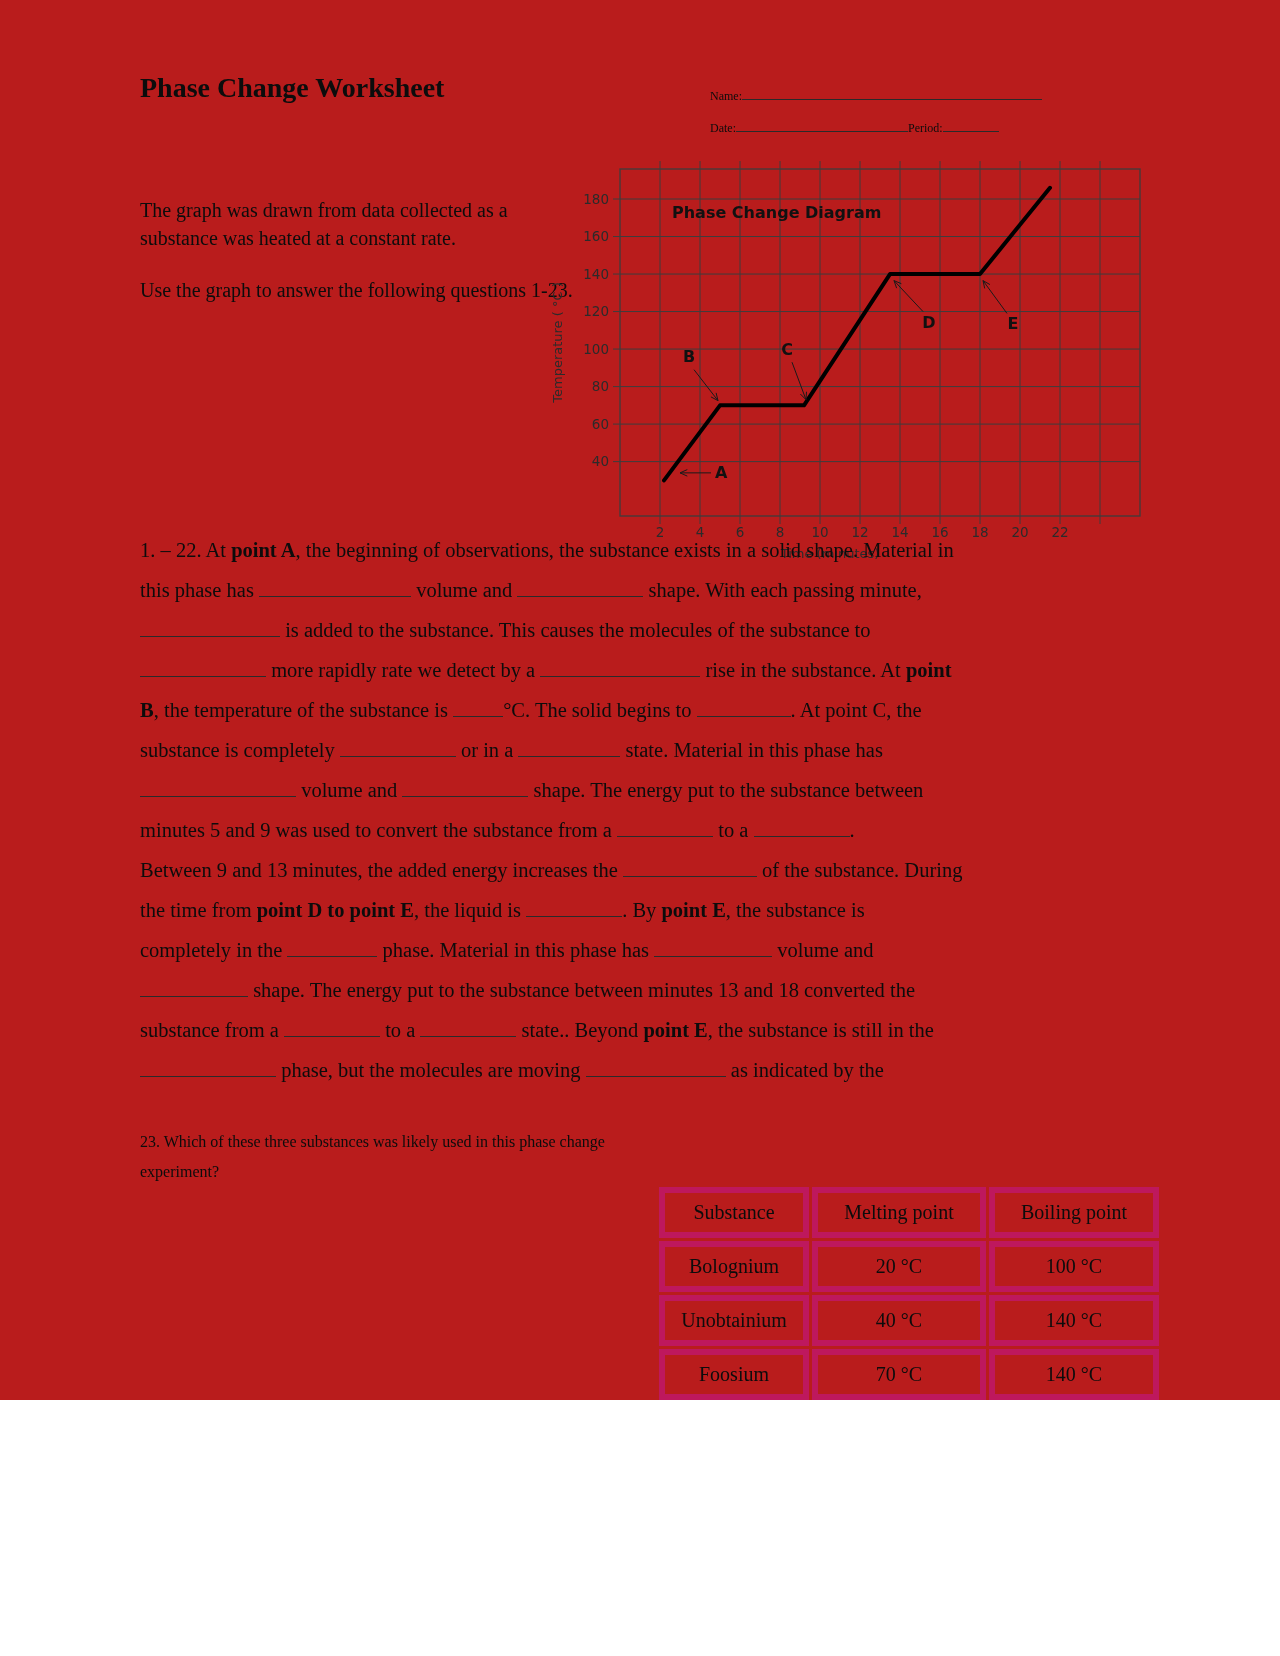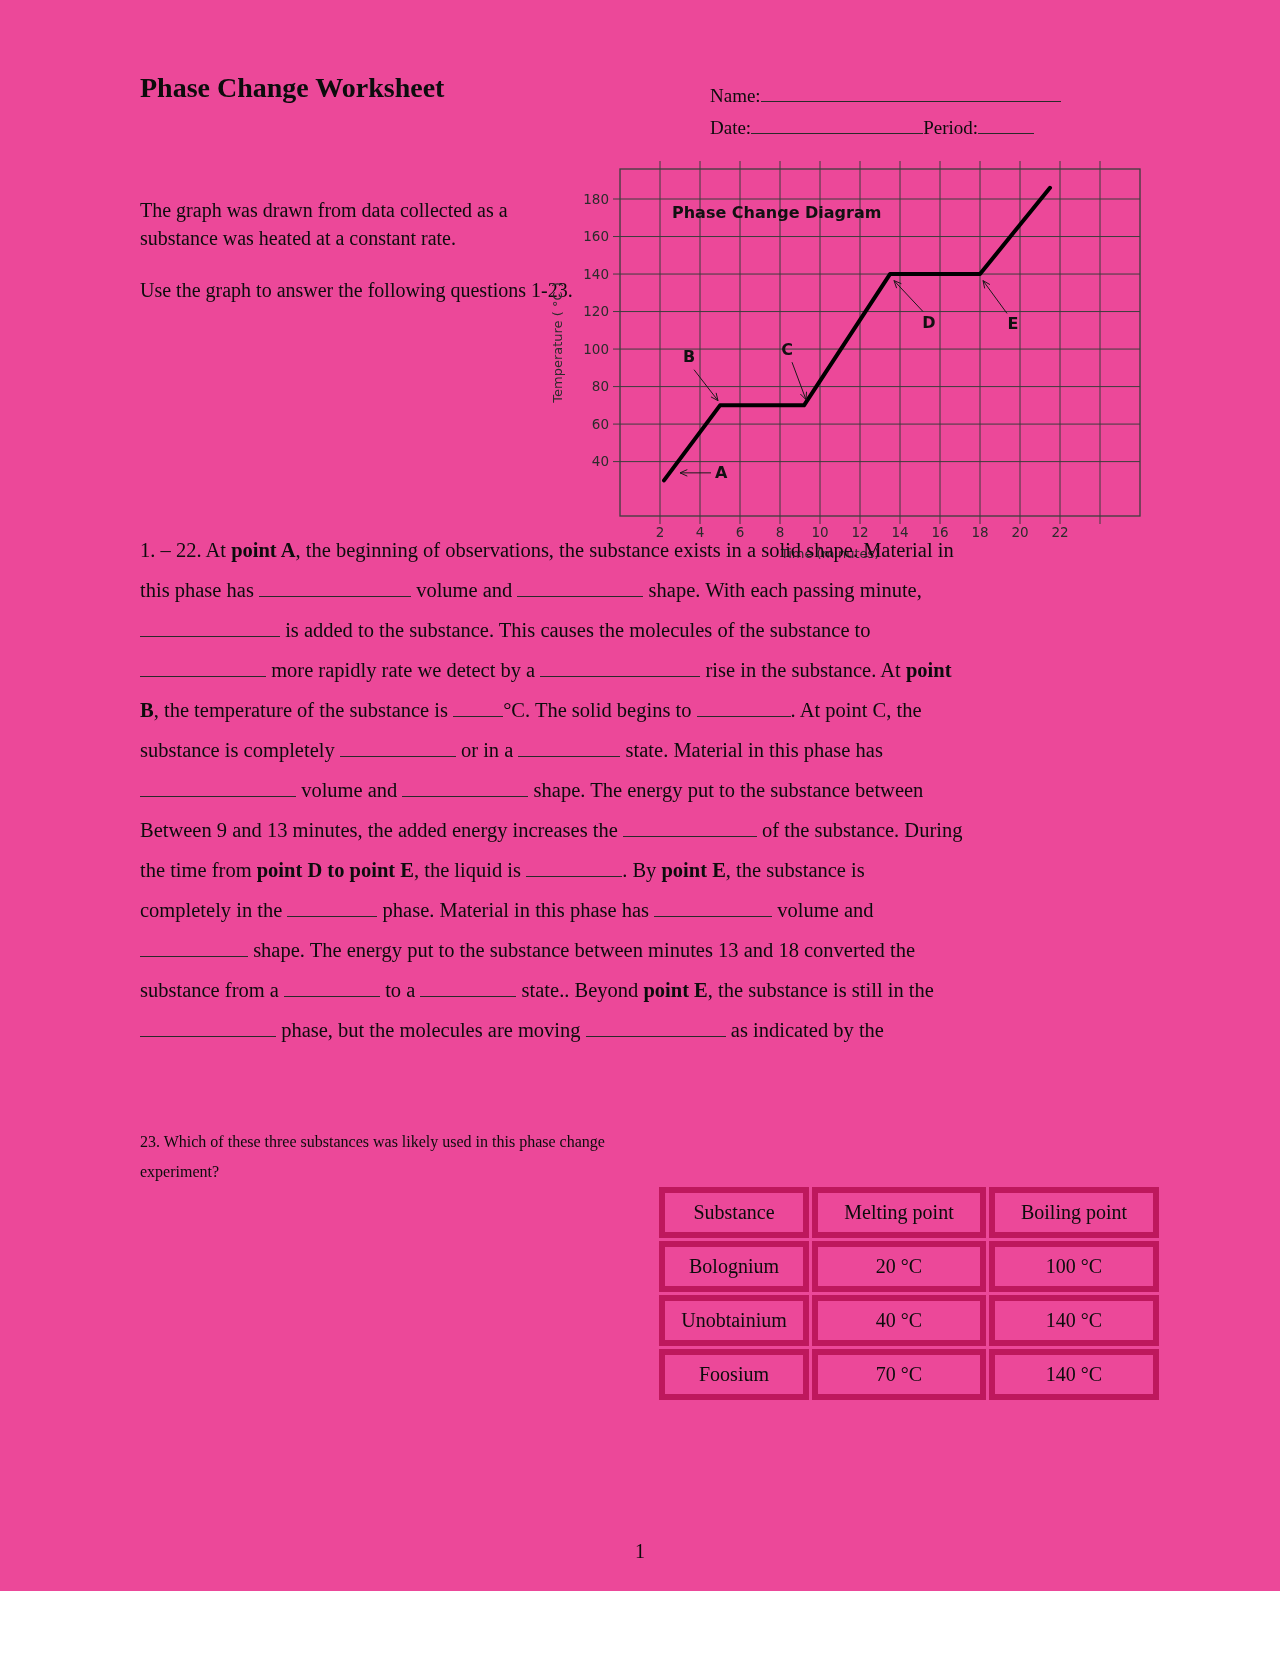--- a/index.html
+++ b/index.html
@@ -1,21 +1,21 @@
 <!DOCTYPE html>
 <html><head>
 <meta charset="utf-8">
 <style>
   html,body{margin:0;padding:0;background:#fff;}
-  .page{position:relative;width:1280px;height:1591px;background:#ec4899;
+  .page{position:relative;width:1280px;height:1400px;background:#b91c1c;
         font-family:"Liberation Serif",serif;color:#0c0c0c;overflow:hidden;}
 
   .doc-title{position:absolute;left:140px;top:72px;font-size:28px;font-weight:bold;}
 
-  .id-block{position:absolute;left:710px;top:80px;font-size:19px;line-height:32px;}
+  .id-block{position:absolute;left:710px;top:80px;font-size:12px;line-height:32px;}
   .id-row{white-space:nowrap;}
   .blank{display:inline-block;border-bottom:1px solid #2a2a2a;height:19px;vertical-align:baseline;}
   .blank-name{width:300px;}
   .blank-date{width:172px;}
   .blank-period{width:56px;}
 
   .intro{position:absolute;left:140px;width:435px;font-size:20px;line-height:27.5px;}
   .intro1{top:197px;}
   .intro2{top:277px;}
 
@@ -161,20 +161,21 @@
   </div>
 
   <div class="worksheet" id="worksheet">
       <div class="ws-line"><span>1. – 22. At </span><b>point A</b><span>, the beginning of observations, the substance exists in a solid shape. Material in</span></div>
       <div class="ws-line"><span>this phase has </span><span class="blank" style="width: 152px;"></span><span> volume and </span><span class="blank" style="width: 126px;"></span><span> shape. With each passing minute,</span></div>
       <div class="ws-line"><span class="blank" style="width: 140px;"></span><span> is added to the substance. This causes the molecules of the substance to</span></div>
       <div class="ws-line"><span class="blank" style="width: 126px;"></span><span> more rapidly rate we detect by a </span><span class="blank" style="width: 160px;"></span><span> rise in the substance. At </span><b>point</b></div>
       <div class="ws-line"><b>B</b><span>, the temperature of the substance is </span><span class="blank" style="width: 50px;"></span><span>°C. The solid begins to </span><span class="blank" style="width: 94px;"></span><span>. At point C, the</span></div>
       <div class="ws-line"><span>substance is completely </span><span class="blank" style="width: 116px;"></span><span> or in a </span><span class="blank" style="width: 102px;"></span><span> state. Material in this phase has</span></div>
       <div class="ws-line"><span class="blank" style="width: 156px;"></span><span> volume and </span><span class="blank" style="width: 126px;"></span><span> shape. The energy put to the substance between</span></div>
+      <div class="ws-line"><span>minutes 5 and 9 was used to convert the substance from a </span><span class="blank" style="width: 96px;"></span><span> to a </span><span class="blank" style="width: 96px;"></span><span>.</span></div>
       <div class="ws-line"><span>Between 9 and 13 minutes, the added energy increases the </span><span class="blank" style="width: 134px;"></span><span> of the substance. During</span></div>
       <div class="ws-line"><span>the time from </span><b>point D to point E</b><span>, the liquid is </span><span class="blank" style="width: 96px;"></span><span>. By </span><b>point E</b><span>, the substance is</span></div>
       <div class="ws-line"><span>completely in the </span><span class="blank" style="width: 90px;"></span><span> phase. Material in this phase has </span><span class="blank" style="width: 118px;"></span><span> volume and</span></div>
       <div class="ws-line"><span class="blank" style="width: 108px;"></span><span> shape. The energy put to the substance between minutes 13 and 18 converted the</span></div>
       <div class="ws-line"><span>substance from a </span><span class="blank" style="width: 96px;"></span><span> to a </span><span class="blank" style="width: 96px;"></span><span> state.. Beyond </span><b>point E</b><span>, the substance is still in the</span></div>
       <div class="ws-line"><span class="blank" style="width: 136px;"></span><span> phase, but the molecules are moving </span><span class="blank" style="width: 140px;"></span><span> as indicated by the</span></div>
     </div>
 
   <div class="q23">23. Which of these three substances was likely used in this phase change experiment?</div>
 

